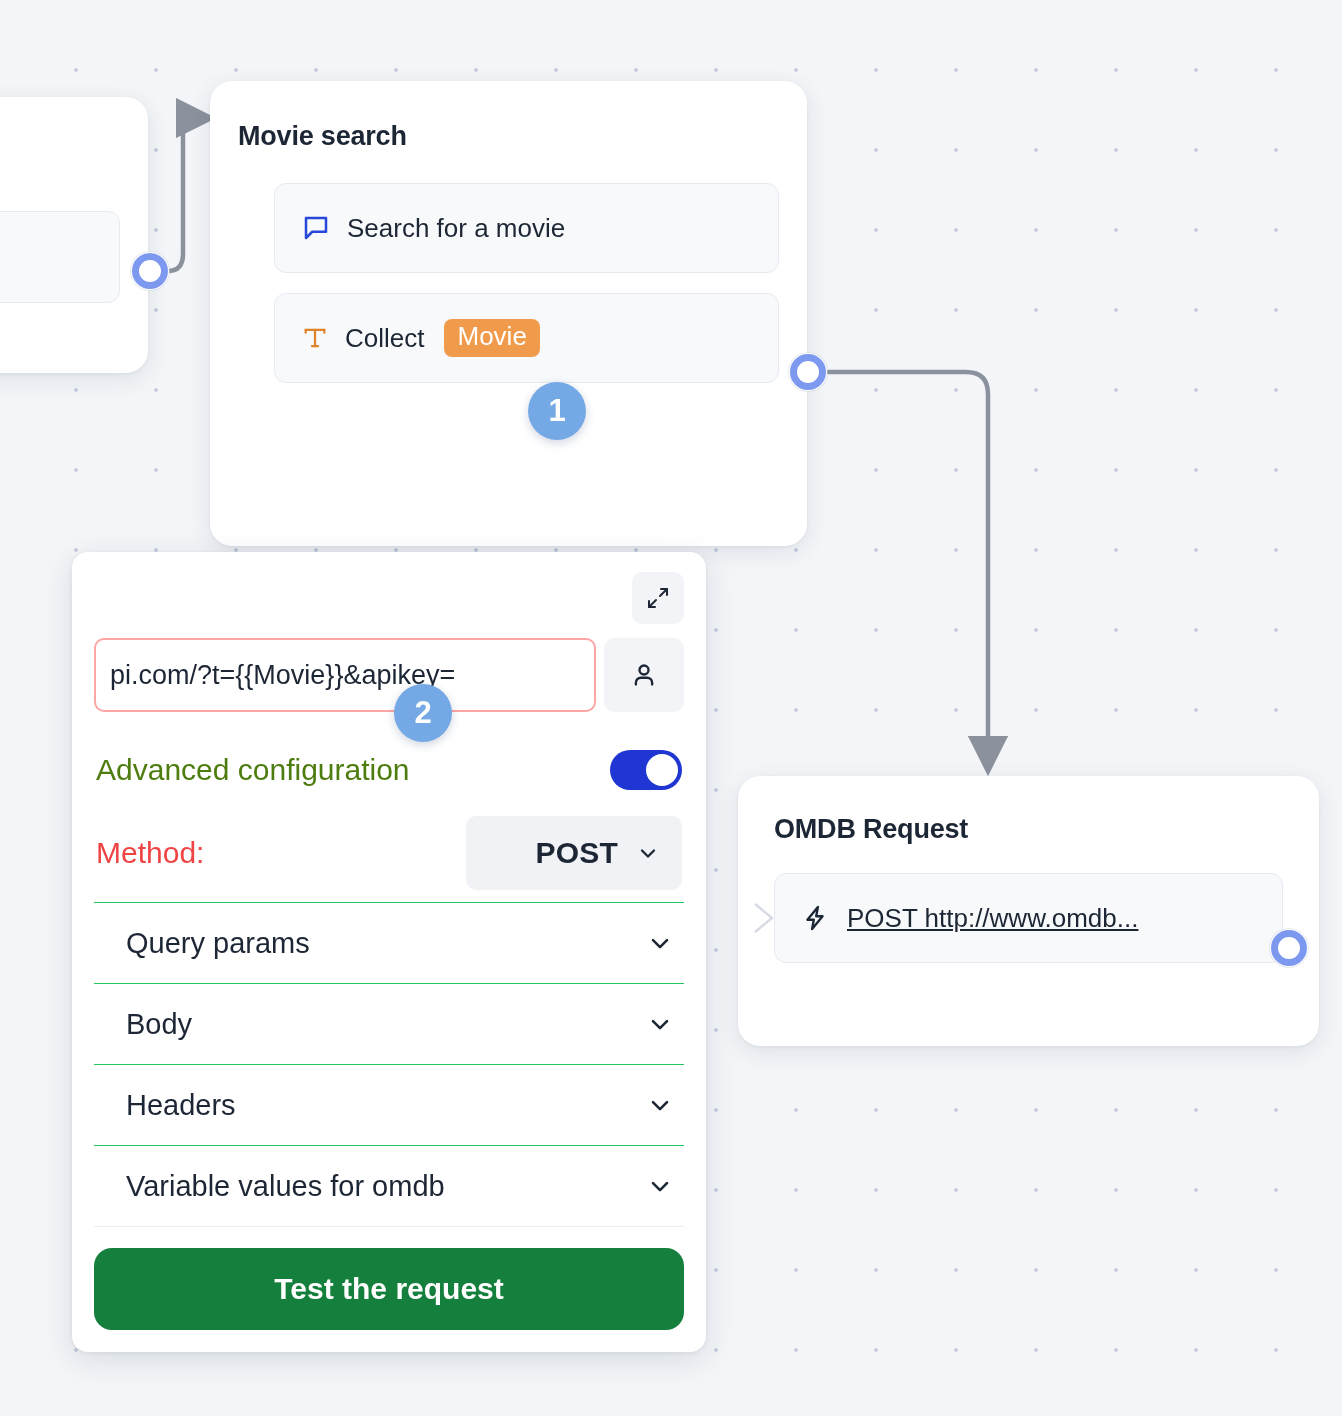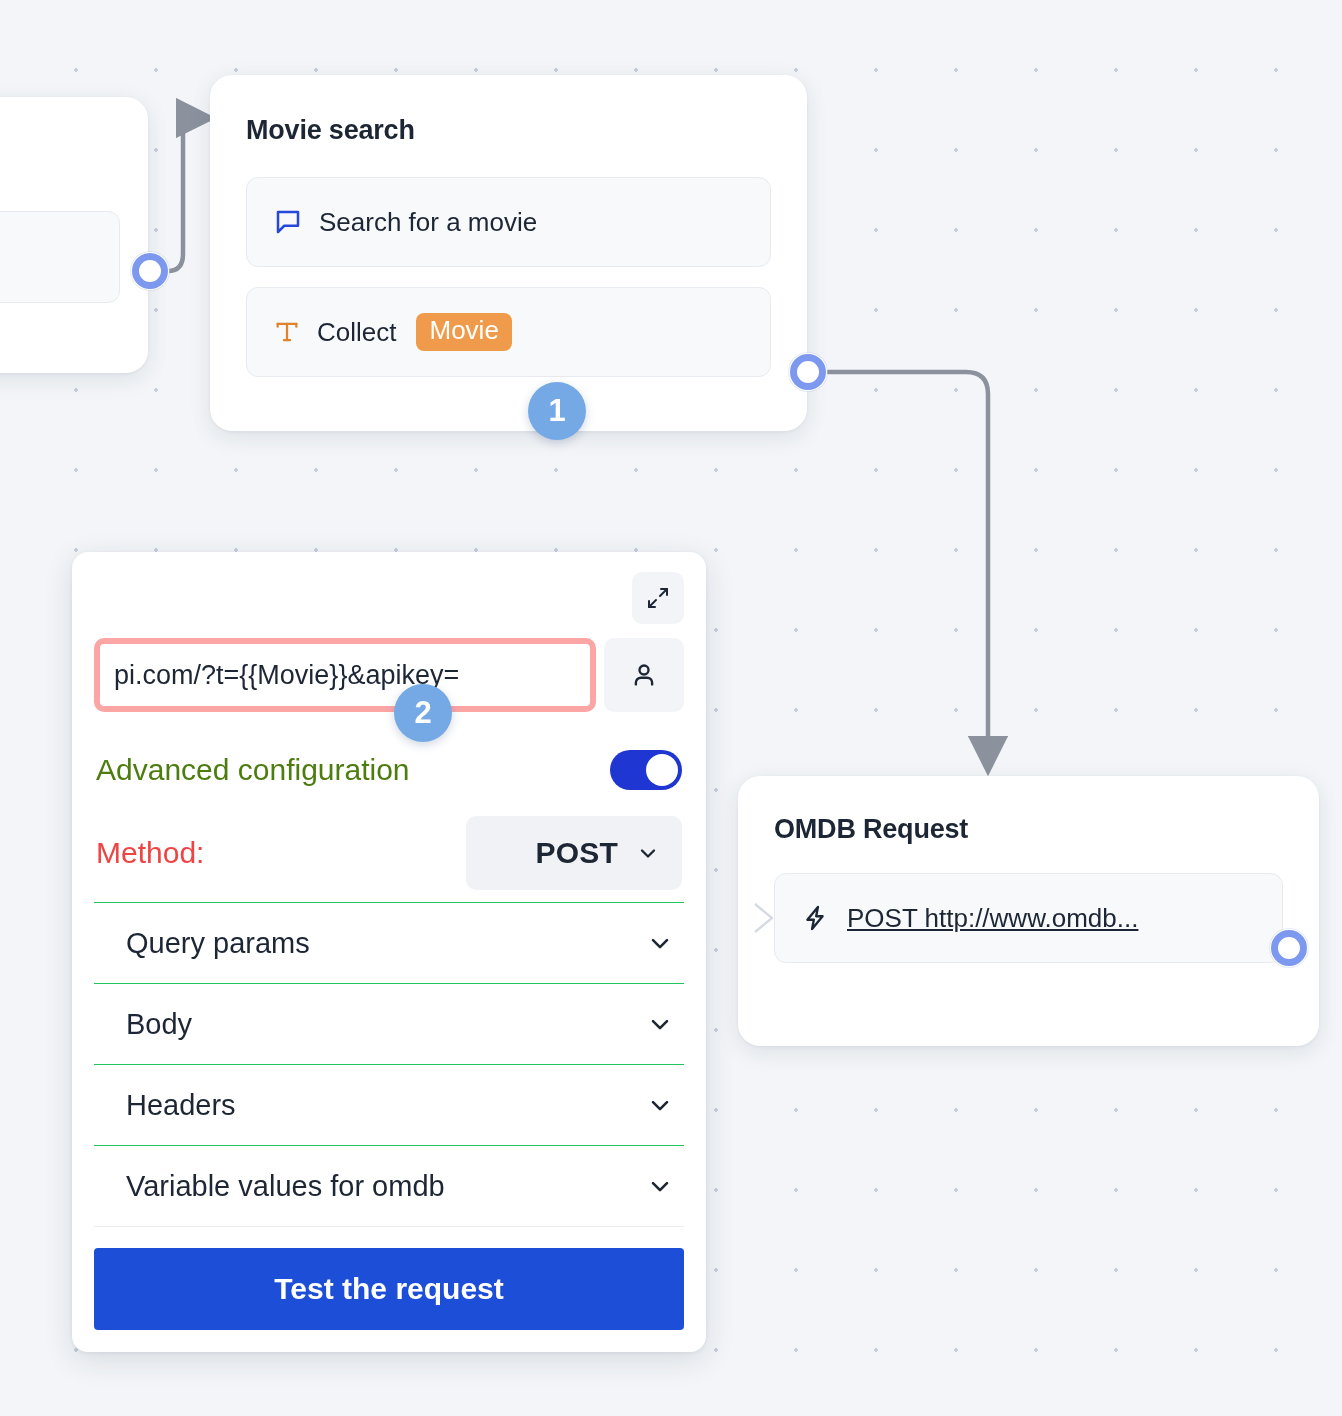--- a/index.html
+++ b/index.html
@@ -55,30 +55,31 @@
     background: #f7f9fb;
     border: 1px solid #e7ebf1;
     border-radius: 12px;
     font-size: 26px;
     color: #1d2634;
   }
 
   
   #node-movie-search {
     left: 210px;
-    top: 75px;
+    top: 81px;
     width: 597px;
-    height: 356px;
-    padding: 40px 36px;
+    height: 465px;
+    padding: 40px 28px;
   }
   #node-movie-search .node-title { margin-bottom: 31px; }
   #node-movie-search .node-row {
     height: 90px;
     padding: 0 26px;
     margin-bottom: 20px;
+    margin-left: 36px;
   }
   #node-movie-search .node-row:last-child { margin-bottom: 0; }
 
   .icon-bubble { flex: 0 0 auto; display: flex; }
   .icon-text-t  { flex: 0 0 auto; display: flex; }
 
   .var-chip {
     display: inline-block;
     background: #ef9b4b;
     color: #ffffff;
@@ -181,21 +182,21 @@
   }
 
   .url-row {
     display: flex;
     gap: 8px;
     margin-top: 14px;
   }
   .url-input {
     flex: 1 1 auto;
     height: 74px;
-    border: 6px solid #fca5a5;
+    border: 2px solid #fca5a5;
     border-radius: 10px;
     background: #ffffff;
     font-family: "Liberation Sans", sans-serif;
     font-size: 27px;
     color: #1d2634;
     padding: 0 14px;
     outline: none;
     text-overflow: clip;
     white-space: nowrap;
     overflow: hidden;
@@ -276,24 +277,24 @@
     padding: 0 10px 0 32px;
     cursor: pointer;
   }
   .acc-label { font-size: 29px; color: #1d2634; }
 
   .test-btn {
     display: block;
     width: 100%;
     margin-top: 21px;
     height: 82px;
-    background: #1d4ed8;
+    background: #15803d;
     color: #ffffff;
     border: none;
-    border-radius: 4px;
+    border-radius: 18px;
     font-family: "Liberation Sans", sans-serif;
     font-size: 30px;
     font-weight: 700;
     cursor: pointer;
   }
 
   
   .step-badge {
     position: absolute;
     width: 58px; height: 58px;

